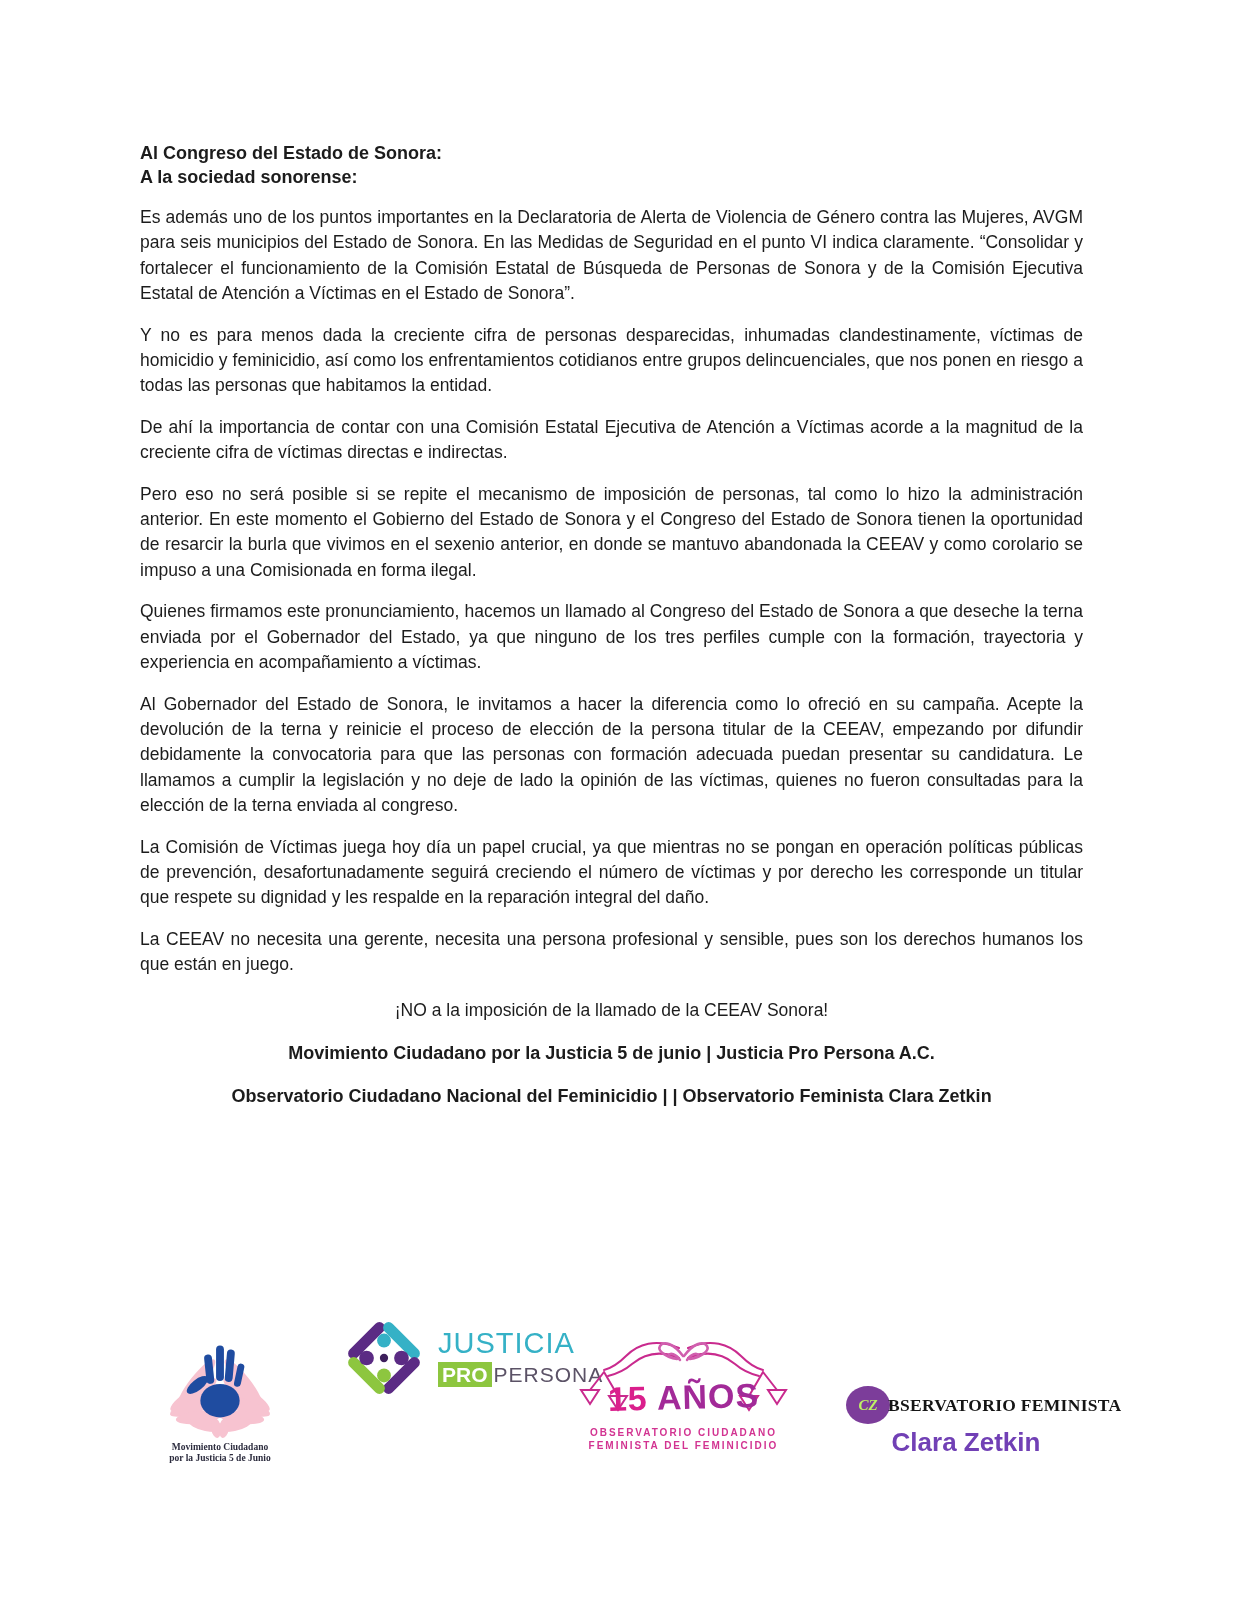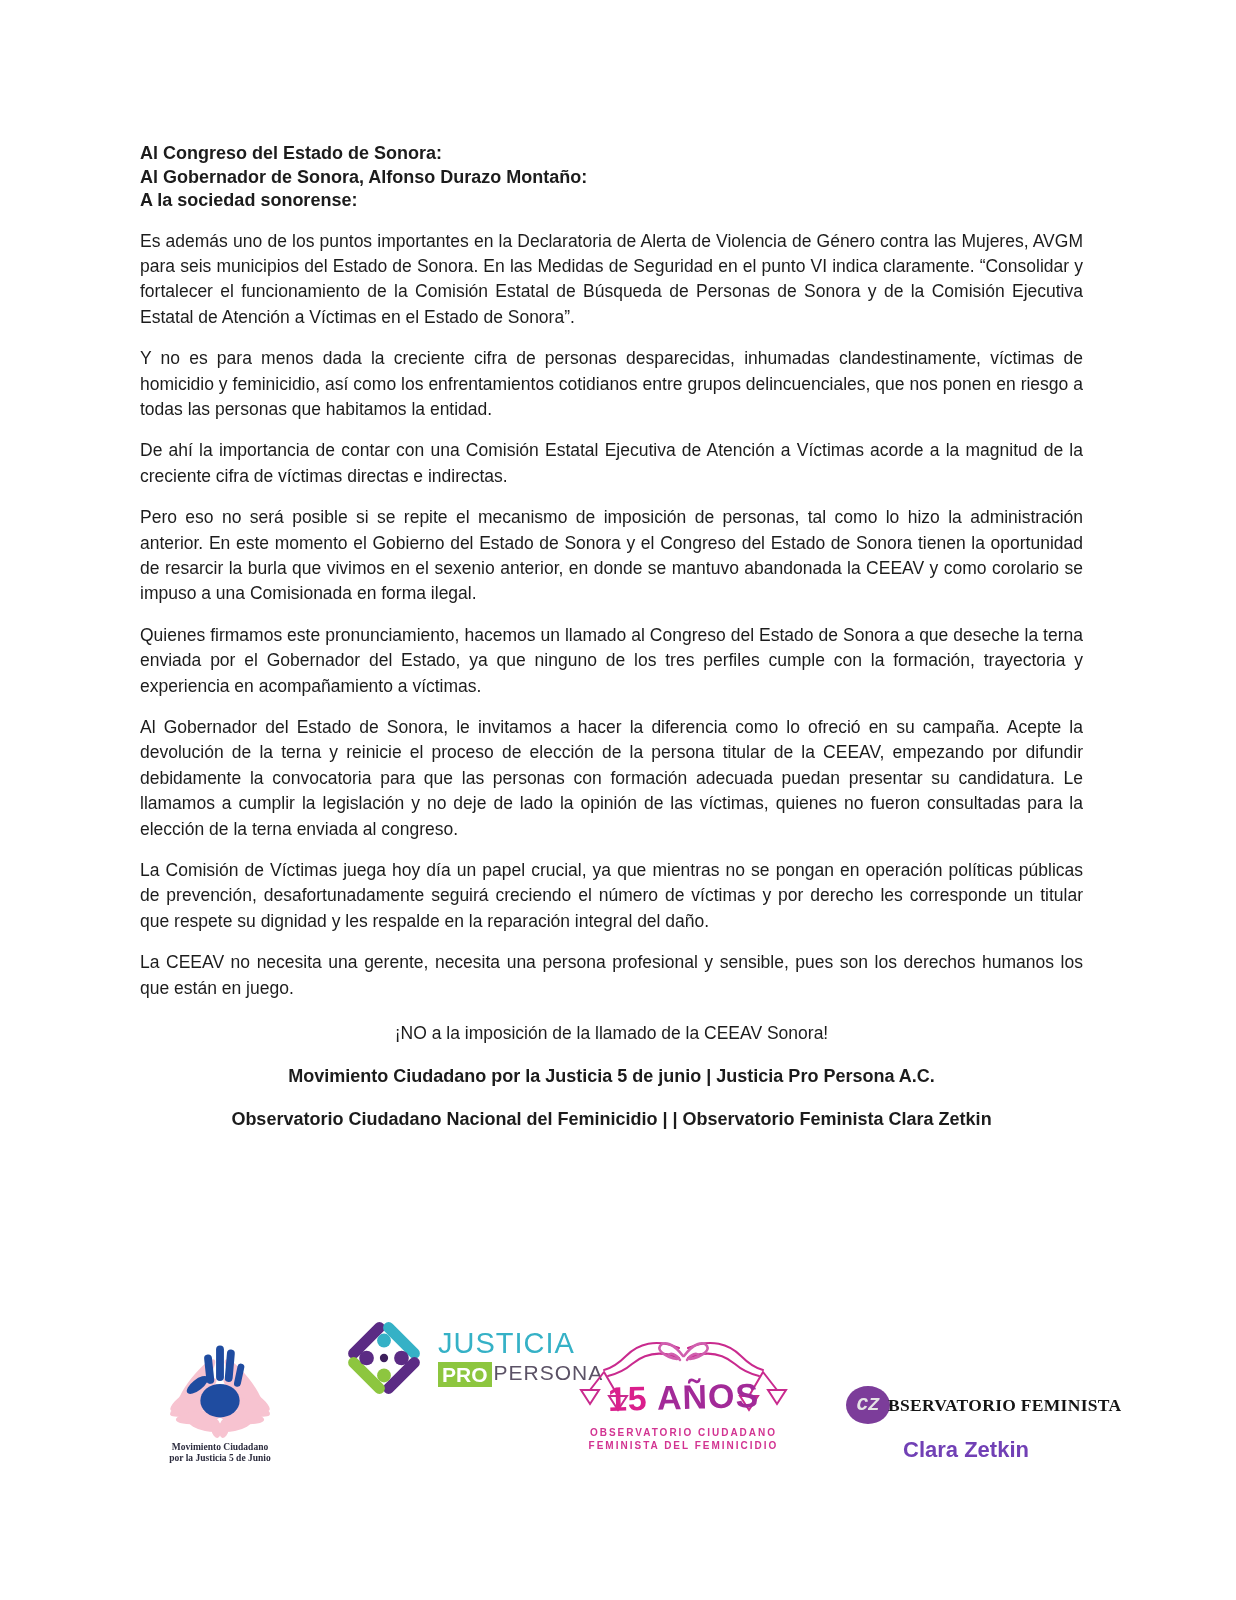--- a/index.html
+++ b/index.html
@@ -19,51 +19,50 @@
   .logo{position:absolute;}
   
   .logo-mov{left:150px;top:1322px;width:140px;text-align:center;}
   .logo-mov svg{display:block;margin:0 auto;}
   .logo-mov .cap{font-family:"Liberation Serif", serif;font-weight:bold;font-size:9.5px;
                  line-height:11px;color:#2c2c3e;margin-top:2px;}
   
   .logo-jpp{left:338px;top:1312px;display:flex;align-items:center;gap:8px;}
   .jpp-text{display:flex;flex-direction:column;line-height:1;}
   .jpp-justicia{font-size:29px;letter-spacing:1px;color:#35b1c6;font-weight:normal;}
-  .jpp-row2{display:flex;margin-top:4px;}
+  .jpp-row2{display:flex;align-items:center;margin-top:4px;}
   .jpp-pro{background:#8dc63f;color:#ffffff;font-weight:bold;font-size:21px;padding:2px 4px;}
   .jpp-persona{color:#5b5266;font-size:21px;letter-spacing:1px;margin-left:2px;}
   
   .logo-ocnf{left:576px;top:1330px;width:215px;text-align:center;}
   .ocnf-art{position:relative;height:92px;}
   .ocnf-art svg{position:absolute;left:0;top:0;}
   .ocnf-title{position:absolute;left:0;right:0;top:48px;font-size:34px;font-weight:bold;
               transform:rotate(-1.5deg);letter-spacing:1px;}
   .ocnf-15{color:#da1f8c;}
   .ocnf-anos{color:#a22a98;}
   .ocnf-cap{font-size:10px;font-weight:bold;letter-spacing:2px;color:#d23391;line-height:13px;margin-top:4px;}
   
   .logo-cz{left:846px;top:1386px;width:240px;text-align:center;}
   .cz-row{display:flex;align-items:center;justify-content:flex-start;}
-  .cz-badge{width:44px;height:38px;border-radius:50%;background:#7c3d9a;color:#e5e5e5;
-            display:flex;align-items:center;justify-content:center;font-family:Liberation Mono, monospace;
-            font-style:italic;font-weight:bold;font-size:19px;flex:0 0 auto;margin-right:-2px;}
+  .cz-badge{width:44px;height:38px;border-radius:50%;background:#7c3d9a;color:#bef264;
+            display:flex;align-items:center;justify-content:center;font-family:Liberation Serif, serif;
+            font-style:italic;font-weight:bold;font-size:15px;flex:0 0 auto;margin-right:-2px;}
   .cz-title{font-family:"Liberation Serif", serif;font-weight:bold;font-size:17.5px;color:#151515;
             letter-spacing:0.3px;white-space:nowrap;}
-  .cz-sub{color:#7140b5;font-weight:bold;font-size:22px;margin-top:13px;}
+  .cz-sub{color:#7140b5;font-weight:bold;font-size:26px;margin-top:3px;}
 </style>
 </head>
 <body>
 
 <div class="page">
 
   <div class="doc">
     <div class="recipients">
       <div>Al Congreso del Estado de Sonora:</div>
-      <div>Al Gobernador de Sonora, Alfonso Durazo Montaño:</div>
       <div>A la sociedad sonorense:</div>
     </div>
 
     <p class="para">Es además uno de los puntos importantes en la Declaratoria de Alerta de Violencia de Género contra las Mujeres, AVGM para seis municipios del Estado de Sonora. En las Medidas de Seguridad en el punto VI indica claramente. “Consolidar y fortalecer el funcionamiento de la Comisión Estatal de Búsqueda de Personas de Sonora y de la Comisión Ejecutiva Estatal de Atención a Víctimas en el Estado de Sonora”.</p>
     <p class="para">Y no es para menos dada la creciente cifra de personas desparecidas, inhumadas clandestinamente, víctimas de homicidio y feminicidio, así como los enfrentamientos cotidianos entre grupos delincuenciales, que nos ponen en riesgo a todas las personas que habitamos la entidad.</p>
     <p class="para">De ahí la importancia de contar con una Comisión Estatal Ejecutiva de Atención a Víctimas acorde a la magnitud de la creciente cifra de víctimas directas e indirectas.</p>
     <p class="para">Pero eso no será posible si se repite el mecanismo de imposición de personas, tal como lo hizo la administración anterior. En este momento el Gobierno del Estado de Sonora y el Congreso del Estado de Sonora tienen la oportunidad de resarcir la burla que vivimos en el sexenio anterior, en donde se mantuvo abandonada la CEEAV y como corolario se impuso a una Comisionada en forma ilegal.</p>
     <p class="para">Quienes firmamos este pronunciamiento, hacemos un llamado al Congreso del Estado de Sonora a que deseche la terna enviada por el Gobernador del Estado, ya que ninguno de los tres perfiles cumple con la formación, trayectoria y experiencia en acompañamiento a víctimas.</p>
     <p class="para">Al Gobernador del Estado de Sonora, le invitamos a hacer la diferencia como lo ofreció en su campaña. Acepte la devolución de la terna y reinicie el proceso de elección de la persona titular de la CEEAV, empezando por difundir debidamente la convocatoria para que las personas con formación adecuada puedan presentar su candidatura. Le llamamos a cumplir la legislación y no deje de lado la opinión de las víctimas, quienes no fueron consultadas para la elección de la terna enviada al congreso.</p>
     <p class="para">La Comisión de Víctimas juega hoy día un papel crucial, ya que mientras no se pongan en operación políticas públicas de prevención, desafortunadamente seguirá creciendo el número de víctimas y por derecho les corresponde un titular que respete su dignidad y les respalde en la reparación integral del daño.</p>

